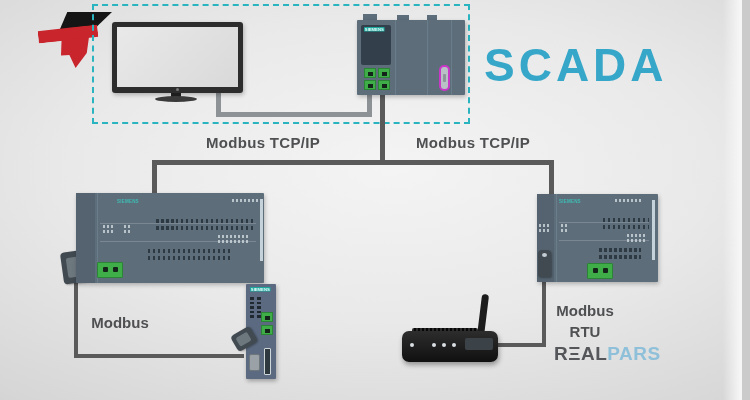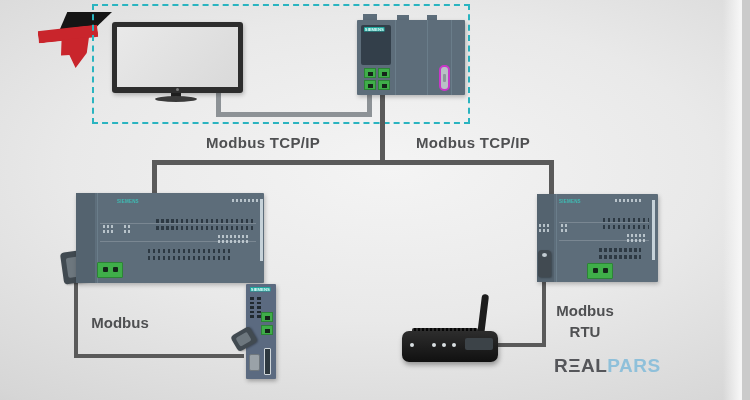--- a/index.html
+++ b/index.html
@@ -107,21 +107,21 @@
   .led { position:absolute; width:4px; height:4px; border-radius:50%; background:#d9dfe2; }
   .router-plug { left:465px; top:338px; width:28px; height:12px; background:#3c4348; border-radius:2px; }
 
   
   .netlabel { position:absolute; width:130px; text-align:center; font-size:15px;
     font-weight:bold; color:#4f5052; letter-spacing:.3px; }
   .stacklabel { position:absolute; text-align:center; font-size:15px; font-weight:bold;
     color:#4f5052; line-height:21px; }
   .scada-title { left:484px; top:38px; font-size:46px; font-weight:800;
     color:#36a7c9; letter-spacing:4px; }
-  .watermark { left:554px; top:343px; font-size:19px; font-weight:800; letter-spacing:.5px;margin-top:12px; }
+  .watermark { left:554px; top:343px; font-size:19px; font-weight:800; letter-spacing:.5px; }
   .wm-real { color:#55565a; } .wm-pars { color:#8fc0da; }
 </style>
 </head>
 <body>
 
 <div id="stage">
 
   <div class="abs edge-light"></div>
   <div class="abs edge-dark"></div>
 
@@ -176,20 +176,21 @@
         <i></i>
       </div>
     <div class="abs greenport" style="left:378px; top:80px; width:12px; height:10px;">
         <i></i>
       </div>
     <div class="abs magenta-conn">
         <i></i>
       </div>
   </div>
 
+  <div class="abs scada-title">SCADA</div>
 
   <div class="netlabel" style="left:198px; top:134px;">Modbus TCP/IP</div>
   <div class="netlabel" style="left:408px; top:134px;">Modbus TCP/IP</div>
 
   <div>
     <div class="abs dsub" style="left:62px; top:251px; width:26px; height:32px; transform:rotate(-8deg);">
       <i style="left:5px; top:6px; width:16px; height:20px;"></i>
     </div>
     <div class="abs plc" style="left:76px; top:193px; width:188px; height:90px;">
       <div class="plc-cap" style="width:20px;"></div>

